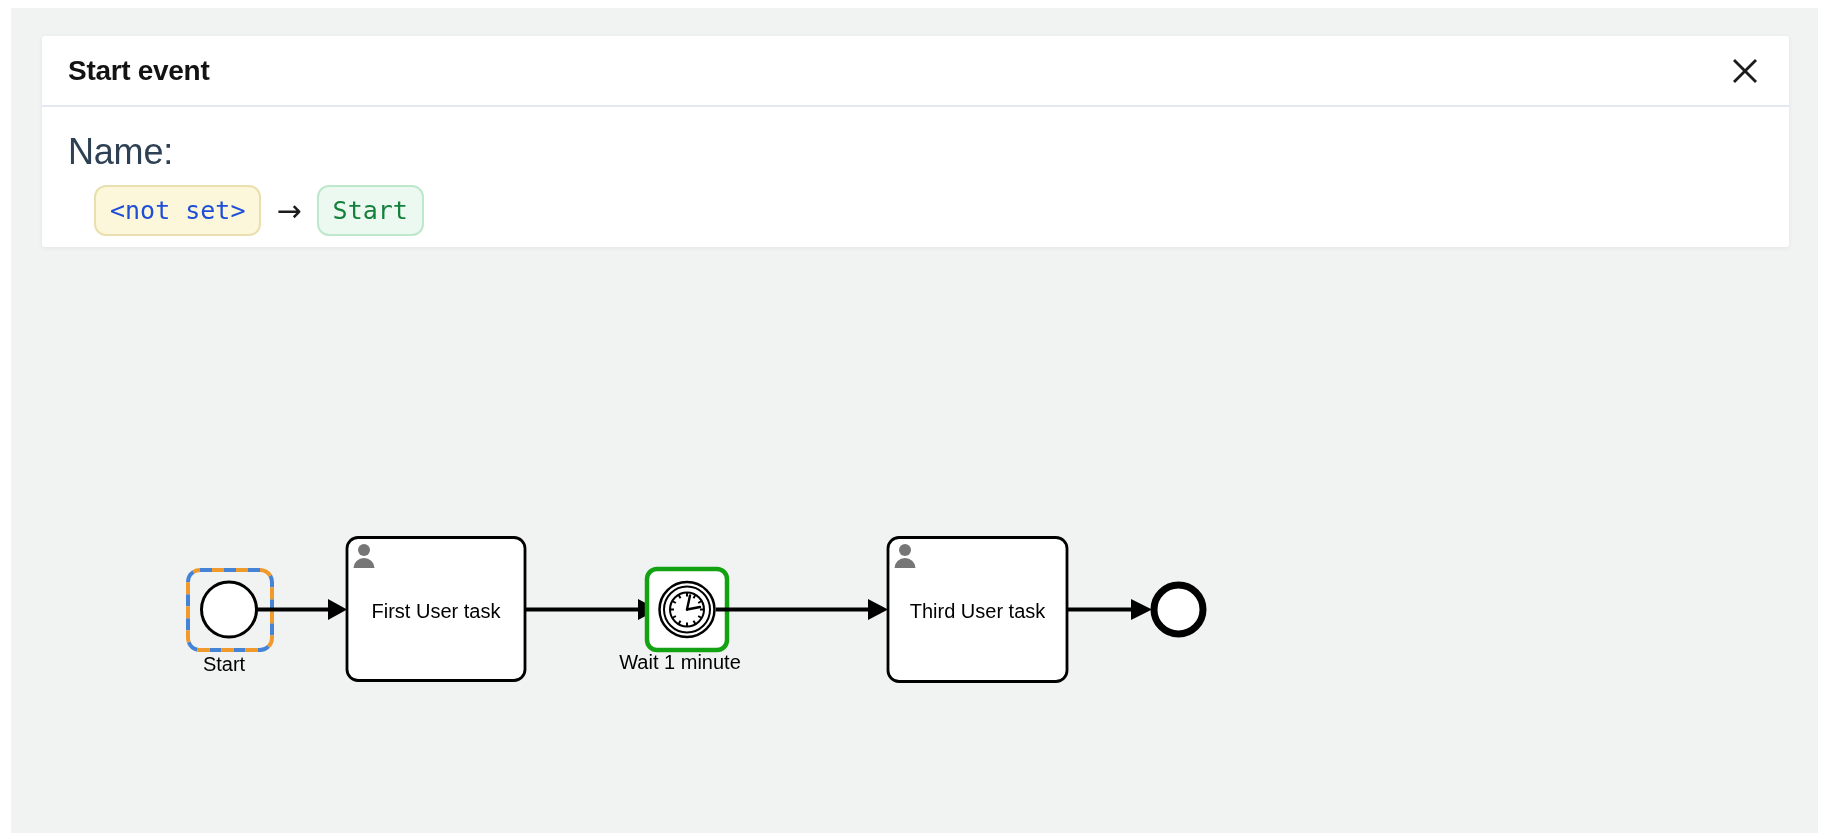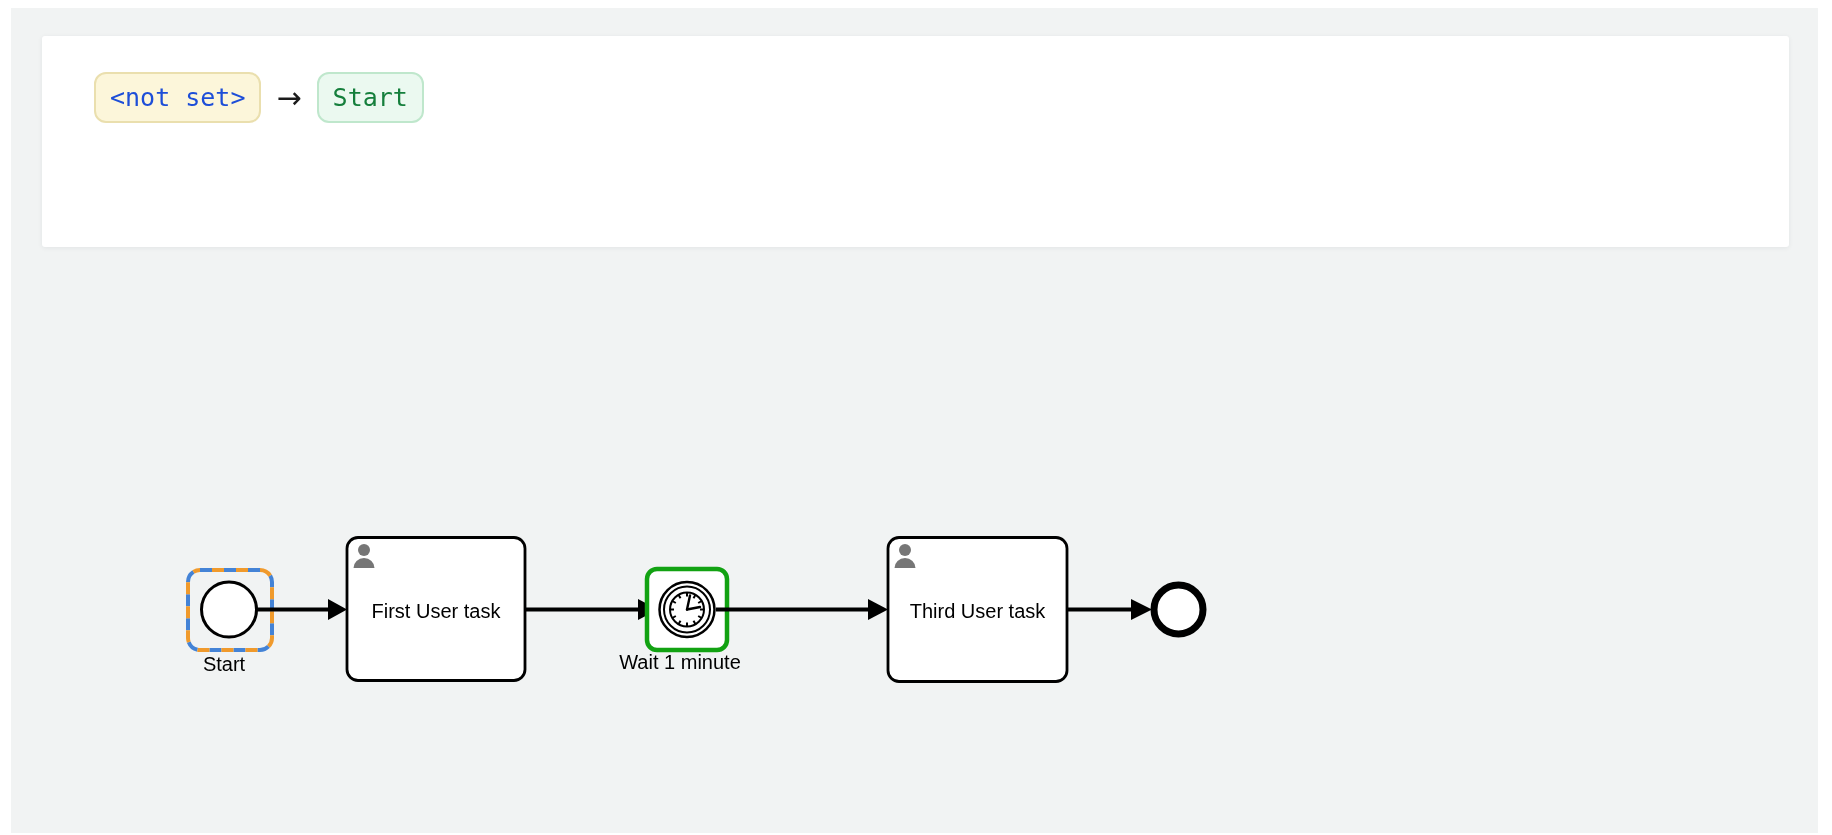--- a/index.html
+++ b/index.html
@@ -129,20 +129,30 @@
 
   <g>
     <line x1="1067" y1="609.5" x2="1133" y2="609.5" stroke="#000" stroke-width="4"></line>
     <polygon points="1131,599 1152,609.5 1131,620" fill="#000"></polygon>
   </g>
 
   <circle cx="1178.5" cy="609.5" r="24.5" fill="#ffffff" stroke="#000000" stroke-width="7"></circle>
 </svg>
 
 <div class="panel">
+  <div class="panel-header">
+    <span class="panel-title">Start event</span>
+    <button class="close-btn">
+      <svg width="30" height="30" viewBox="0 0 30 30">
+        <line x1="4" y1="4" x2="26" y2="26" stroke="#1c1c1c" stroke-width="2.8"></line>
+        <line x1="26" y1="4" x2="4" y2="26" stroke="#1c1c1c" stroke-width="2.8"></line>
+      </svg>
+    </button>
+  </div>
   <div class="panel-body">
+    <div class="name-label">Name:</div>
     <div class="change-row">
       <span class="badge badge-old">&lt;not set&gt;</span>
       <span class="arrow-glyph">→</span>
       <span class="badge badge-new">Start</span>
     </div>
   </div>
 </div>
 
 </body></html>

